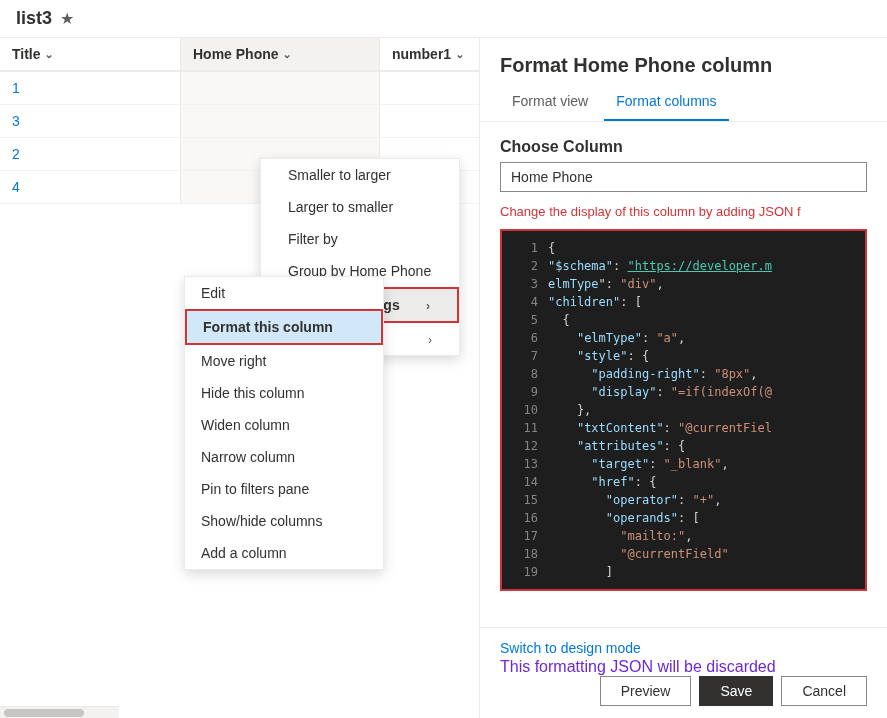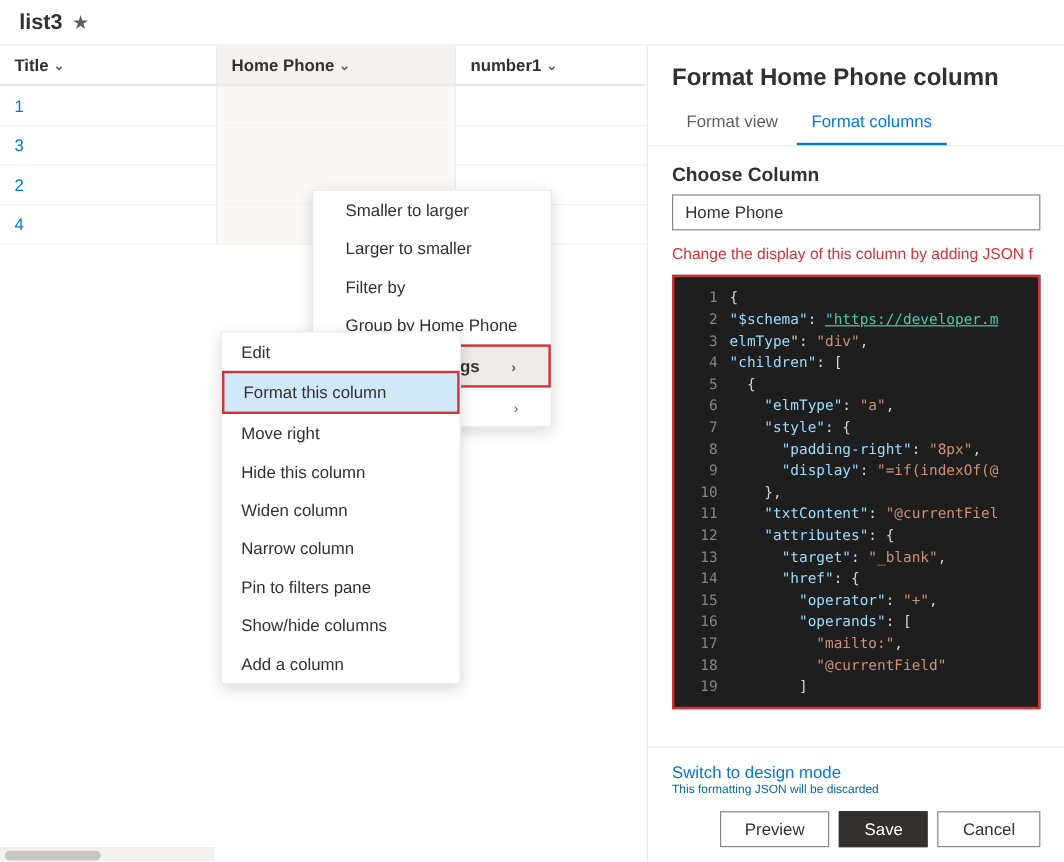--- a/index.html
+++ b/index.html
@@ -35,27 +35,27 @@
     .table-cell a { color: #0078d4; text-decoration: none; }
 
     
     .context-menu { position: absolute; left: 260px; top: 120px; background: #fff; border: 1px solid #edebe9; box-shadow: 0 4px 12px rgba(0,0,0,0.15); min-width: 200px; z-index: 100; }
     .menu-item { display: flex; align-items: flex-end; justify-content: space-between; padding: 8px 27px; cursor: pointer; color: #323130; font-size: 14px; }
     .menu-item .chevron-right { font-size: 12px; color: #605e5c; }
 
     
     .submenu { position: absolute; left: 184px; top: 238px; background: #fff; border: 1px solid #edebe9; box-shadow: 0 4px 12px rgba(0,0,0,0.15); min-width: 200px; z-index: 101; }
     .submenu-item { display: flex; align-items: center; padding: 8px 16px; cursor: pointer; color: #323130; font-size: 14px; }
-    .submenu-item.highlighted { background: #d0e8f8; border: 2px solid #d13438; font-weight: 400; }
+    .submenu-item.highlighted { background: #d0e8f8; border: 2px solid #d13438; font-weight: 700; }
 
     
     .menu-item.col-settings-highlighted { background: #edebe9; border: 2px solid #d13438; font-weight: 600; }
 
     
-    .right-panel { width: 348px; border-left: 1px solid #edebe9; display: flex; flex-direction: column; background: #fff; overflow: hidden; }
+    .right-panel { width: 408px; border-left: 1px solid #edebe9; display: flex; flex-direction: column; background: #fff; overflow: hidden; }
     .panel-title { font-size: 20px; font-weight: 600; padding: 16px 20px 8px 20px; color: #323130; }
     .panel-tabs { display: flex; border-bottom: 1px solid #edebe9; padding: 0 20px; }
     .panel-tab { padding: 8px 12px 10px 12px; cursor: pointer; color: #605e5c; font-size: 14px; border-bottom: 2px solid transparent; margin-right: 4px; }
     .panel-tab.active { color: #0078d4; border-bottom: 2px solid #0078d4; font-weight: 400; }
     .panel-content { padding: 16px 20px; flex: 1; overflow: auto; }
     .panel-label { font-size: 16px; font-weight: 600; color: #323130; margin-bottom: 6px; }
     .panel-input { width: 100%; border: 1px solid #8a8886; padding: 6px 10px; font-size: 14px; color: #323130; margin-bottom: 12px; }
     .panel-hint { font-size: 13px; color: #d13438; margin-bottom: 10px; }
 
     
@@ -64,21 +64,21 @@
     .line-num { color: #858585; min-width: 28px; text-align: right; margin-right: 10px; user-select: none; }
     .code-text { white-space: pre; }
     .code-string { color: #ce9178; }
     .code-key { color: #9cdcfe; }
     .code-url { color: #4ec9b0; text-decoration: underline; cursor: pointer; }
     .code-punct { color: #d4d4d4; }
 
     
     .panel-bottom { padding: 12px 20px; border-top: 1px solid #edebe9; }
     .switch-design { color: #0078d4; font-size: 14px; cursor: pointer; font-weight: 500; margin-bottom: 2px; }
-    .switch-hint { font-size: 10px; color: #0369a1; margin-bottom: 12px; }
+    .switch-hint { font-size: 16px; color: #6d28d9; }
     .panel-actions { display: flex; gap: 8px; justify-content: flex-end; }
     .btn { padding: 6px 20px; font-size: 14px; cursor: pointer; border: 1px solid #8a8886; background: #fff; color: #323130; text-align: right; }
     .btn.primary { background: #323130; color: #fff; border-color: #323130; }
 
     
     .scrollbar-area { height: 12px; background: #f3f2f1; border-top: 1px solid #edebe9; display: flex; align-items: center; padding: 0 4px; }
     .scrollbar-thumb { width: 80px; height: 8px; background: #c8c6c4; border-radius: 4px; }
   </style>
 </head>
 <body>

